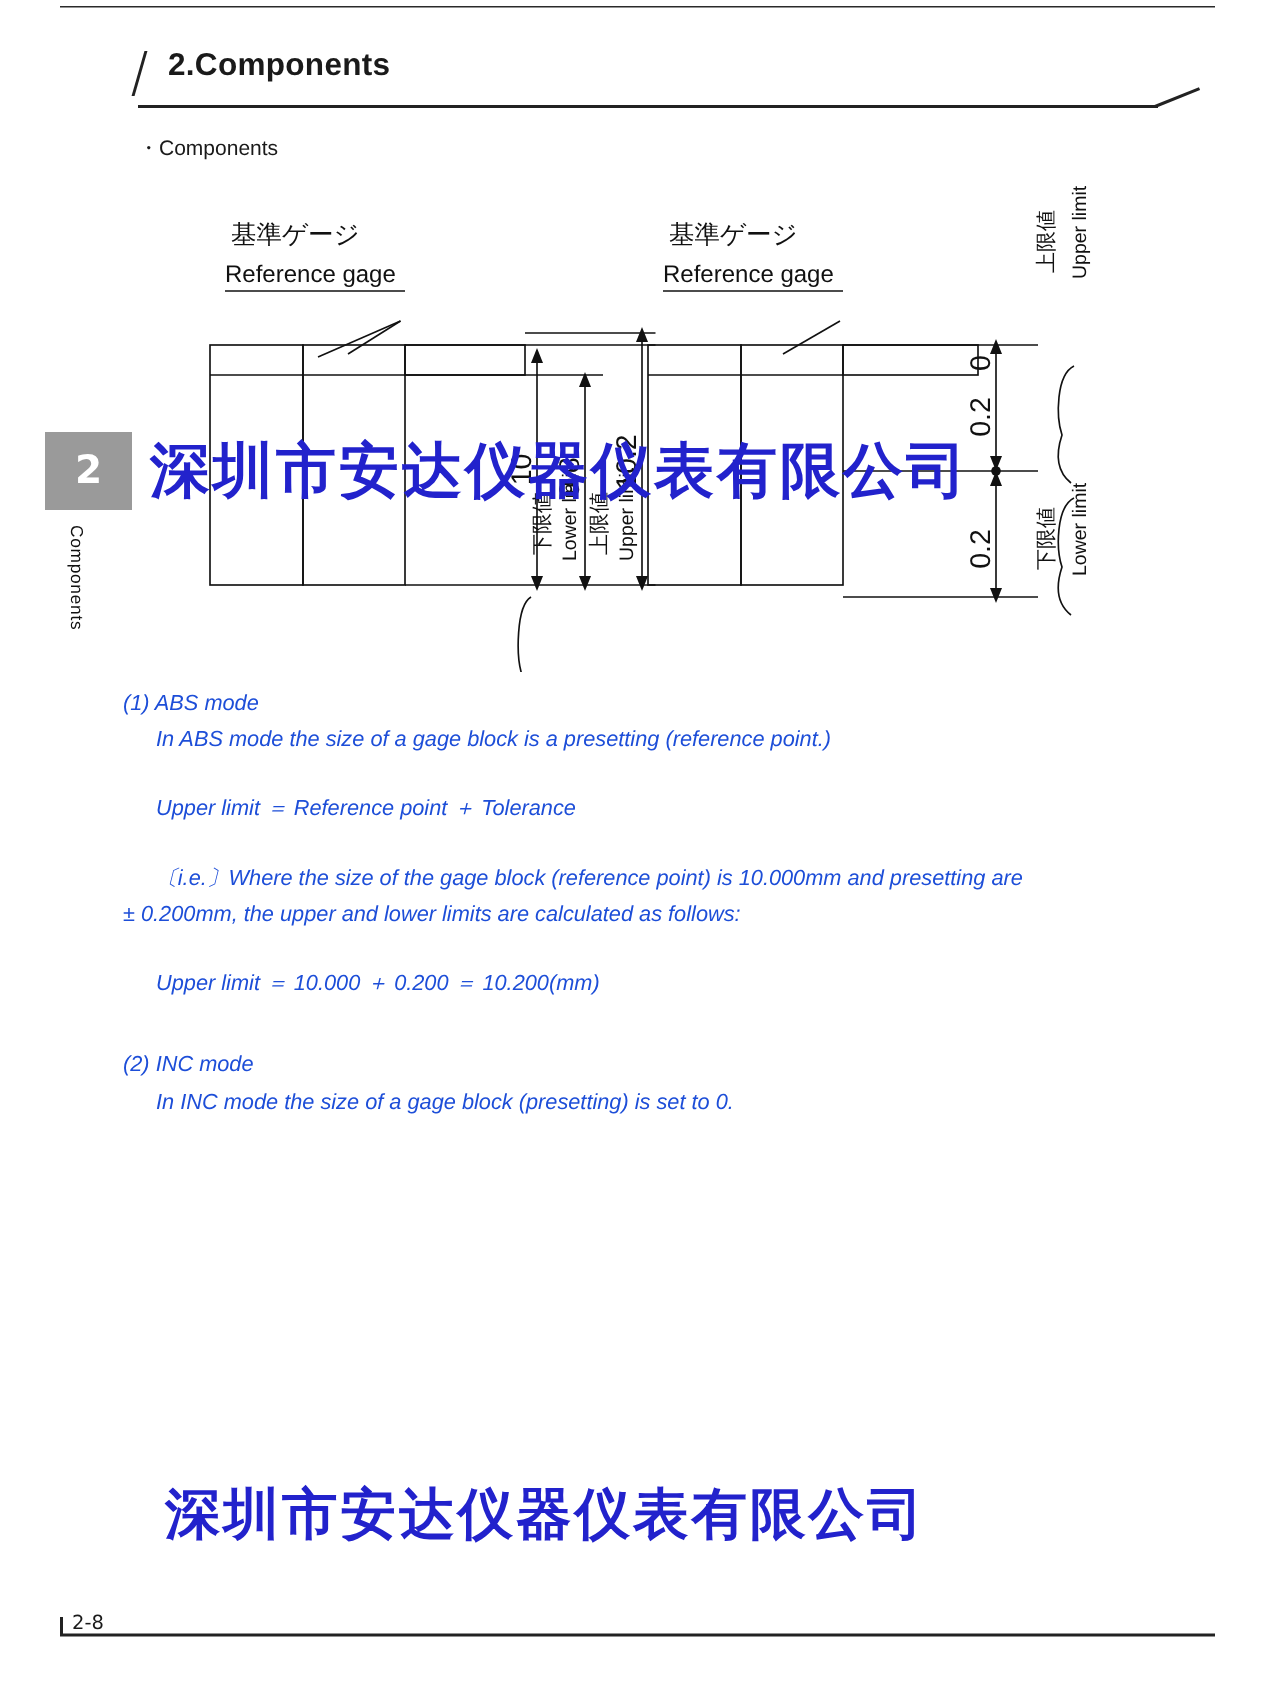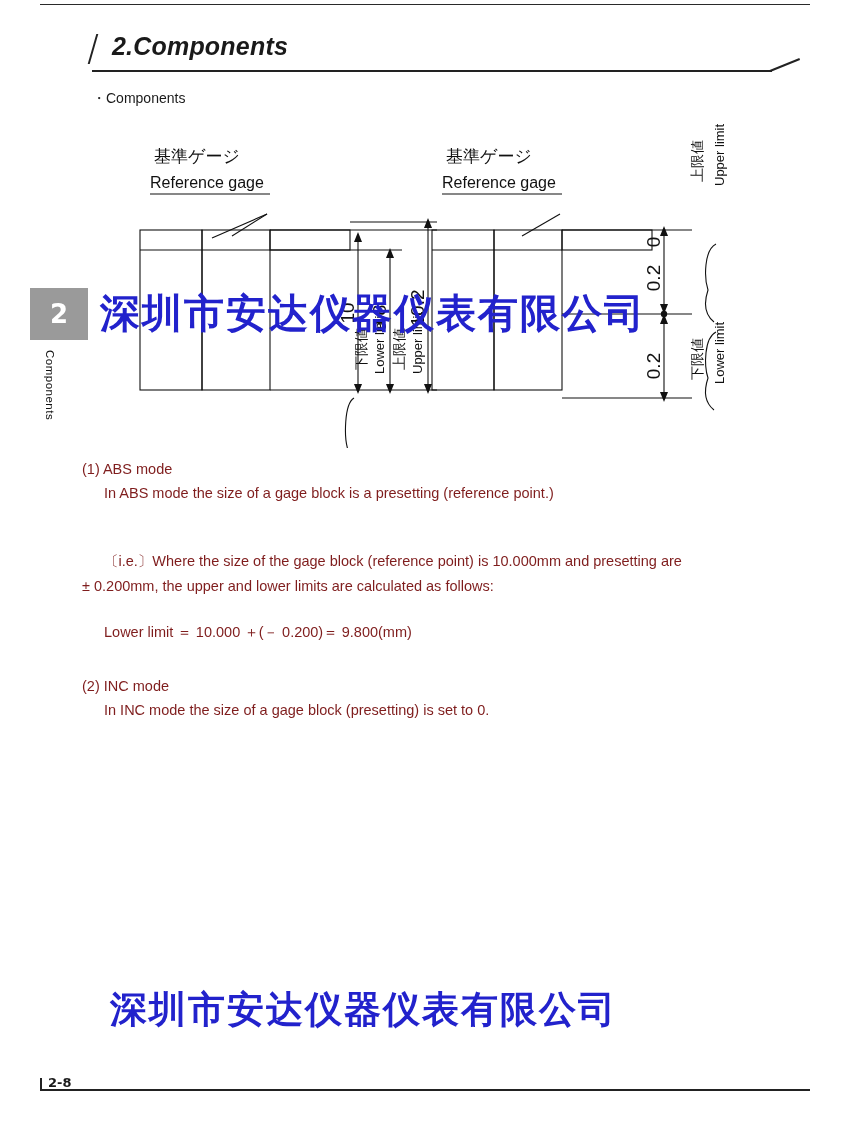--- a/index.html
+++ b/index.html
@@ -54,22 +54,21 @@
     top: 2px;
     width: 2px;
     height: 30px;
     background: #222;
     transform: skewX(-16deg);
   }
   .chapter-title {
     position: absolute;
     left: 20px;
     top: 0;
-    font-size: 25px;
-    font-style: italic;
+    font-size: 21px;
     font-weight: 600;
     letter-spacing: .2px;
     white-space: nowrap;
   }
   .chapter-rule {
     position: absolute;
     left: 0;
     top: 38px;
     width: 680px;
     height: 2px;
@@ -134,21 +133,22 @@
   .figure svg { display: block; }
 
   
   .body-text {
     position: absolute;
     left: 82px;
     top: 462px;
     width: 700px;
     font-size: 14.5px;
     line-height: 1.05;
-    color: #7f1d1d;
+    color: #1d4ed8;
+    font-style: italic;
   }
   .indent2 { margin-left: 22px; }
   .gap-m { height: 22px; }
   .gap-l { height: 30px; }
   .row { margin-bottom: 9px; }
   .hang2 { margin-left: 0px; }
 
   
   .watermark {
     position: absolute;
@@ -188,21 +188,21 @@
     top: 1078px;
     width: 2px;
     height: 12px;
     background: #222;
   }
   .page-num {
     position: absolute;
     left: 48px;
     top: 1075px;
     font-size: 13px;
-    font-weight: 700;
+    font-weight: 400;
     font-family: "DejaVu Sans", sans-serif;
   }
 </style>
 </head>
 <body>
 
 <div class="page">
 
   <div class="top-rule"></div>
   <div class="top-ghost"></div>
@@ -304,25 +304,26 @@
         <text x="610" y="262" font-size="14" font-family="DejaVu Sans, sans-serif" transform="rotate(-90 610 262)">下限値</text>
         <text x="632" y="266" font-size="13" transform="rotate(-90 632 266)">Lower limit</text>
       </g>
     </svg>
   </div>
 
   <div class="body-text">
     <div class="row">(1) ABS mode</div>
     <div class="row indent2">In ABS mode the size of a gage block is a presetting (reference point.)</div>
     <div class="gap-m"></div>
+    <div class="row indent2">Upper limit ＝ Reference point ＋ Tolerance</div>
     <div class="gap-m"></div>
     <div class="row indent2">〔i.e.〕Where the size of the gage block (reference point) is 10.000mm and presetting are</div>
     <div class="row hang2">± 0.200mm, the upper and lower limits are calculated as follows:</div>
     <div class="gap-m"></div>
-    <div class="row indent2">Lower limit ＝ 10.000 ＋(－ 0.200)＝ 9.800(mm)</div>
+    <div class="row indent2">Upper limit ＝ 10.000 ＋ 0.200 ＝ 10.200(mm)</div>
     <div class="gap-l"></div>
     <div class="row">(2) INC mode</div>
     <div class="row indent2">In INC mode the size of a gage block (presetting) is set to 0.</div>
   </div>
 
   <div class="watermark">深圳市安达仪器仪表有限公司</div>
   <div class="watermark2">深圳市安达仪器仪表有限公司</div>
 
   <div class="footer-tick"></div>
   <div class="footer-rule"></div>

